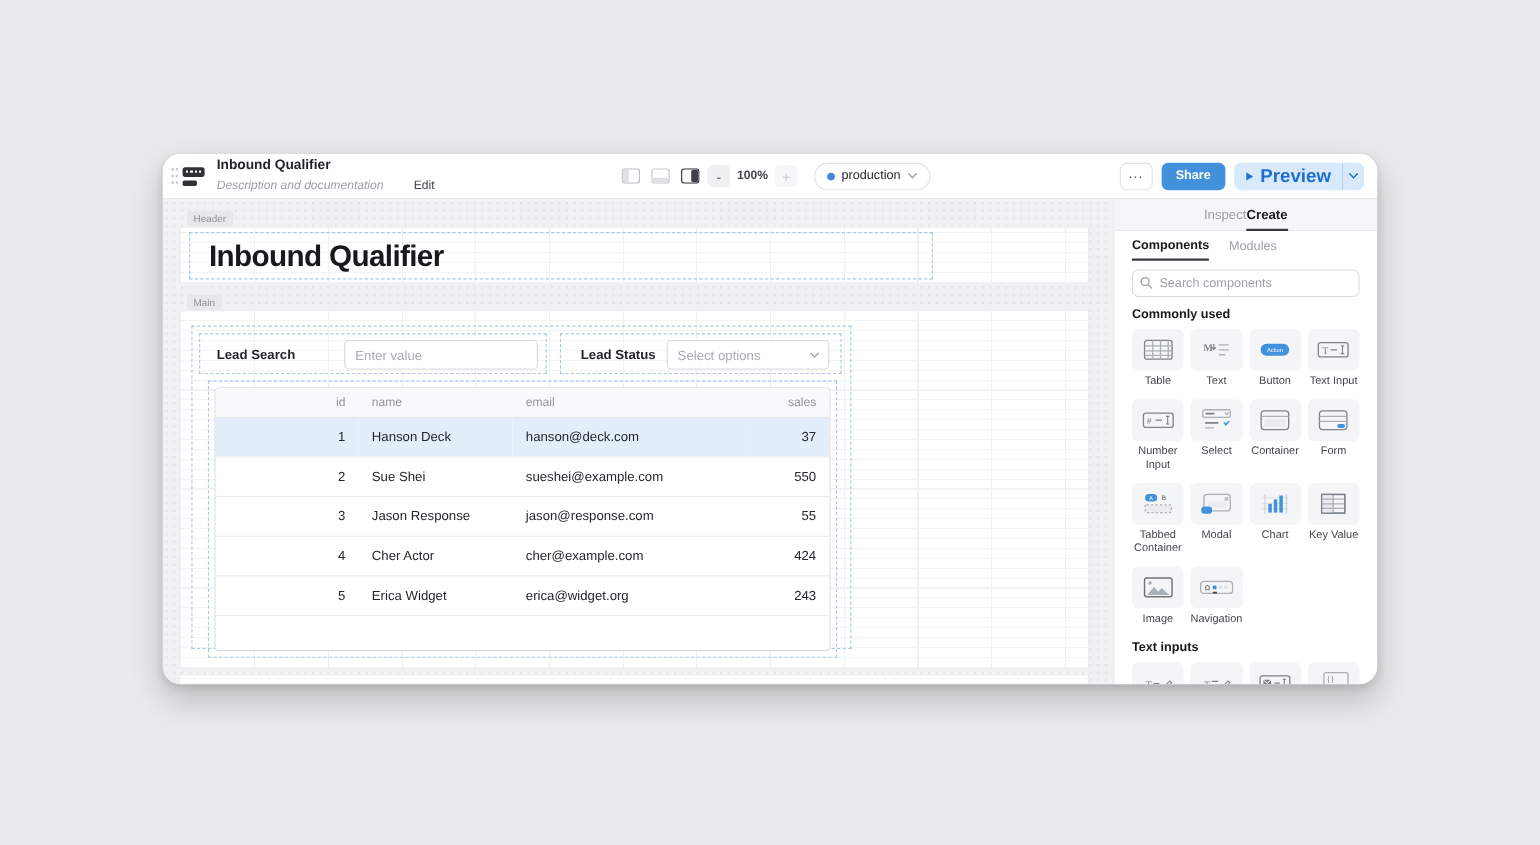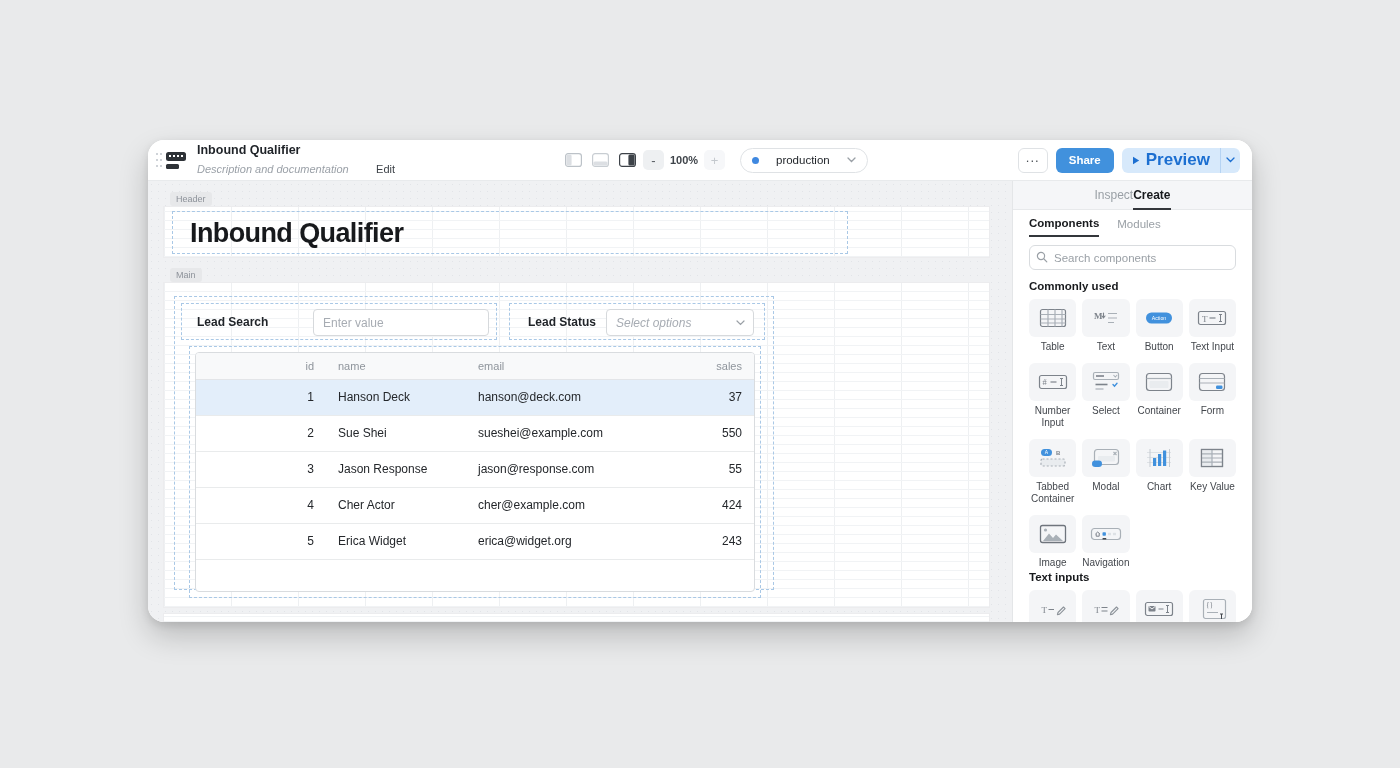--- a/index.html
+++ b/index.html
@@ -31,21 +31,21 @@
   .tb-panels { position:absolute; left:417px; display:flex; gap:10px; align-items:center; }
   .panel-btn { cursor:pointer; display:flex; }
   .tb-zoom { position:absolute; left:495px; display:flex; align-items:center; gap:6px; }
   .zoom-btn { width:21px; height:20px; border-radius:5px; display:flex; align-items:center; justify-content:center;
               font-size:13px; cursor:pointer; }
   .zoom-out { background:#eef0f2; color:#565b61; }
   .zoom-in { background:#f6f7f9; color:#c3c8cd; }
   .zoom-level { font-size:11px; font-weight:bold; color:#3f444a; }
 
   .env-pill { position:absolute; left:592px; height:25px; border:1px solid #dfe2e5; border-radius:13px;
-              display:flex; align-items:center; gap:17px; padding:0 11px; cursor:pointer; background:#fff; }
+              display:flex; align-items:center; gap:6px; padding:0 11px; cursor:pointer; background:#fff; }
   .env-dot { width:7px; height:7px; border-radius:50%; background:var(--env-dot,#3f88e0); }
   .env-name { font-size:11.5px; color:#23272c; }
   .chev { color:#9aa0a6; }
 
   .tb-right { margin-left:auto; display:flex; align-items:center; gap:8px; }
   .more-btn { width:30px; height:25px; border:1px solid #dfe2e5; border-radius:6px; background:#fff;
               display:flex; align-items:center; justify-content:center; font-size:13px; letter-spacing:1px;
               color:#4a4f55; cursor:pointer; padding-bottom:6px; }
   .share-btn { height:25px; padding:0 13px; border-radius:6px; background:var(--accent,#4191dd); color:#fff;
                font-size:11.5px; font-weight:bold; display:flex; align-items:center; cursor:pointer; }
@@ -81,21 +81,21 @@
 
   .form-left { left:6px; top:6px; width:316px; height:37px; }
   .form-right { left:334px; top:6px; width:256px; height:37px; }
   .field-label { position:absolute; top:50%; transform:translateY(-50%); font-size:12px; font-weight:bold; color:#1f2328; }
   .text-input { position:absolute; top:5px; height:27px; border:1px solid #d6d9dc; border-radius:4px;
                 background:#fff; font-size:12px; color:#24272b; padding:0 9px; outline:none;
                 font-family:"Liberation Sans", sans-serif; }
   .text-input::placeholder { color:#a7acb3; }
   .select-box { position:absolute; top:5px; height:27px; border:1px solid #d6d9dc; border-radius:4px;
                 background:#fff; display:flex; align-items:center; justify-content:space-between;
-                padding:0 8px 0 9px; cursor:pointer;font-style:italic; }
+                padding:0 8px 0 9px; cursor:pointer; }
   .select-placeholder { font-size:12px; color:#a7acb3; }
 
   .table-dashed { left:14px; top:49px; width:572px; height:252px; }
   .lead-table { position:absolute; left:5px; top:5px; width:560px; height:240px; background:#fff;
                 border:1px solid #d9dcdf; border-radius:4px; overflow:hidden; display:flex; flex-direction:column; }
   table.grid { width:100%; border-collapse:collapse; table-layout:fixed; }
   table.grid th { height:26px; font-size:11px; font-weight:normal; color:#8f959c; background:#f8f9fa;
                   border-bottom:1px solid #e3e5e8; padding:0 12px; text-align:left; cursor:pointer; }
   table.grid td { height:36px; font-size:12px; color:#24272b; padding:0 12px; }
   table.grid tbody tr { border-bottom:1px solid #e9ebec; cursor:pointer; background:#fff; }
@@ -128,21 +128,21 @@
   .sb-subtab { display:flex; align-items:center; font-size:11.5px; color:#9aa0a6; cursor:pointer; }
   .sb-subtab.active { color:#17191c; font-weight:bold; border-bottom:2px solid #33363b; }
   .search-wrap { margin:8px 16px 0; position:relative; }
   .search-wrap svg { position:absolute; left:7px; top:6px; }
   .search-input { width:100%; height:25px; border:1px solid #d9dcdf; border-radius:6px; background:#fff;
                   font-size:11.5px; color:#33373d; padding:0 8px 0 24px; outline:none;
                   font-family:"Liberation Sans", sans-serif; }
   .search-input::placeholder { color:#9aa0a6; }
   .sb-content { flex:1; padding:0 16px; overflow:hidden; }
   .sb-heading { font-size:11.5px; font-weight:bold; color:#17191c; margin:10px 0 7px; }
-  .sb-heading.second { margin-top:2px; }
+  .sb-heading.second { margin-top:14px; }
   .comp-grid { display:grid; grid-template-columns:repeat(4,1fr); column-gap:6px; row-gap:10px; }
   .comp { cursor:grab; }
   .comp-card { height:38px; background:#f4f5f7; border-radius:6px; display:flex; align-items:center; justify-content:center; }
   .comp-label { font-size:10px; color:#43474d; margin-top:4px; line-height:1.2; text-align:center; }
   .icon-stroke { stroke:#a9b0b7; fill:none; stroke-width:1.2; }
   .icon-dark { stroke:#7d838b; fill:none; stroke-width:1.2; }
   .icon-fill { fill:#a9b0b7; }
   .icon-blue { fill:var(--accent,#4191dd); }
   .icon-text { fill:#7d838b; font-family:"Liberation Serif", serif; }
   .icon-shade { fill:#e9ecef; }

